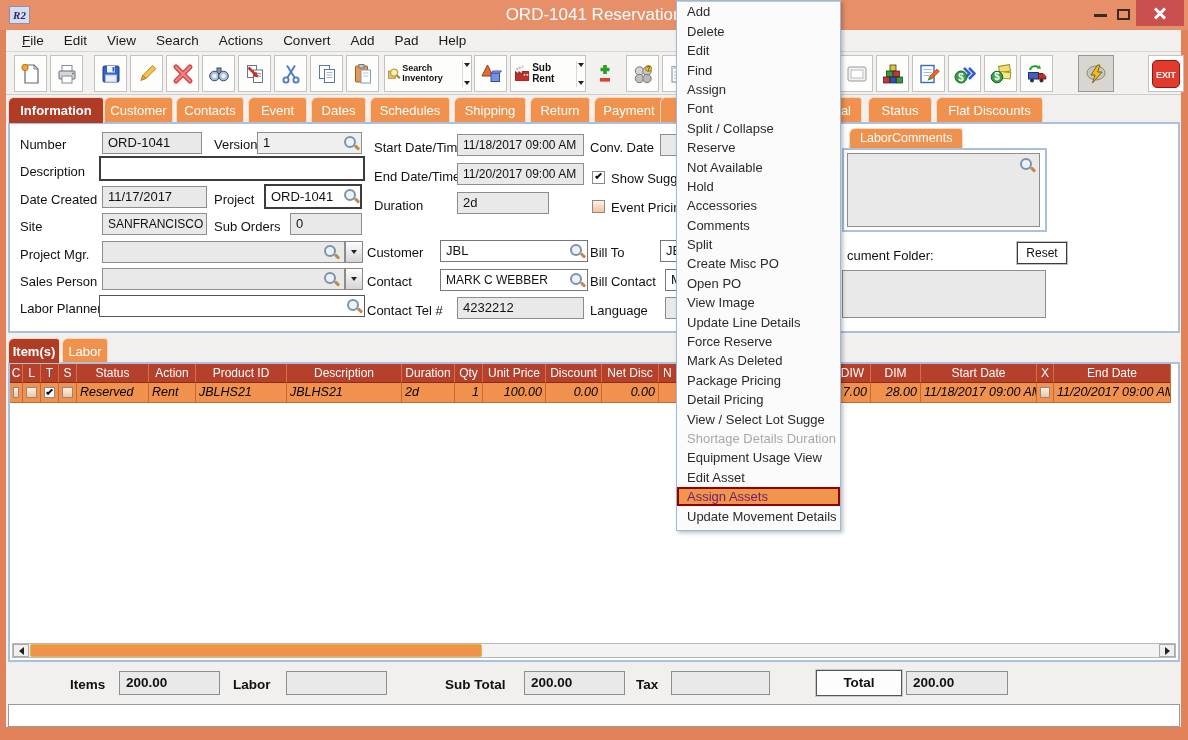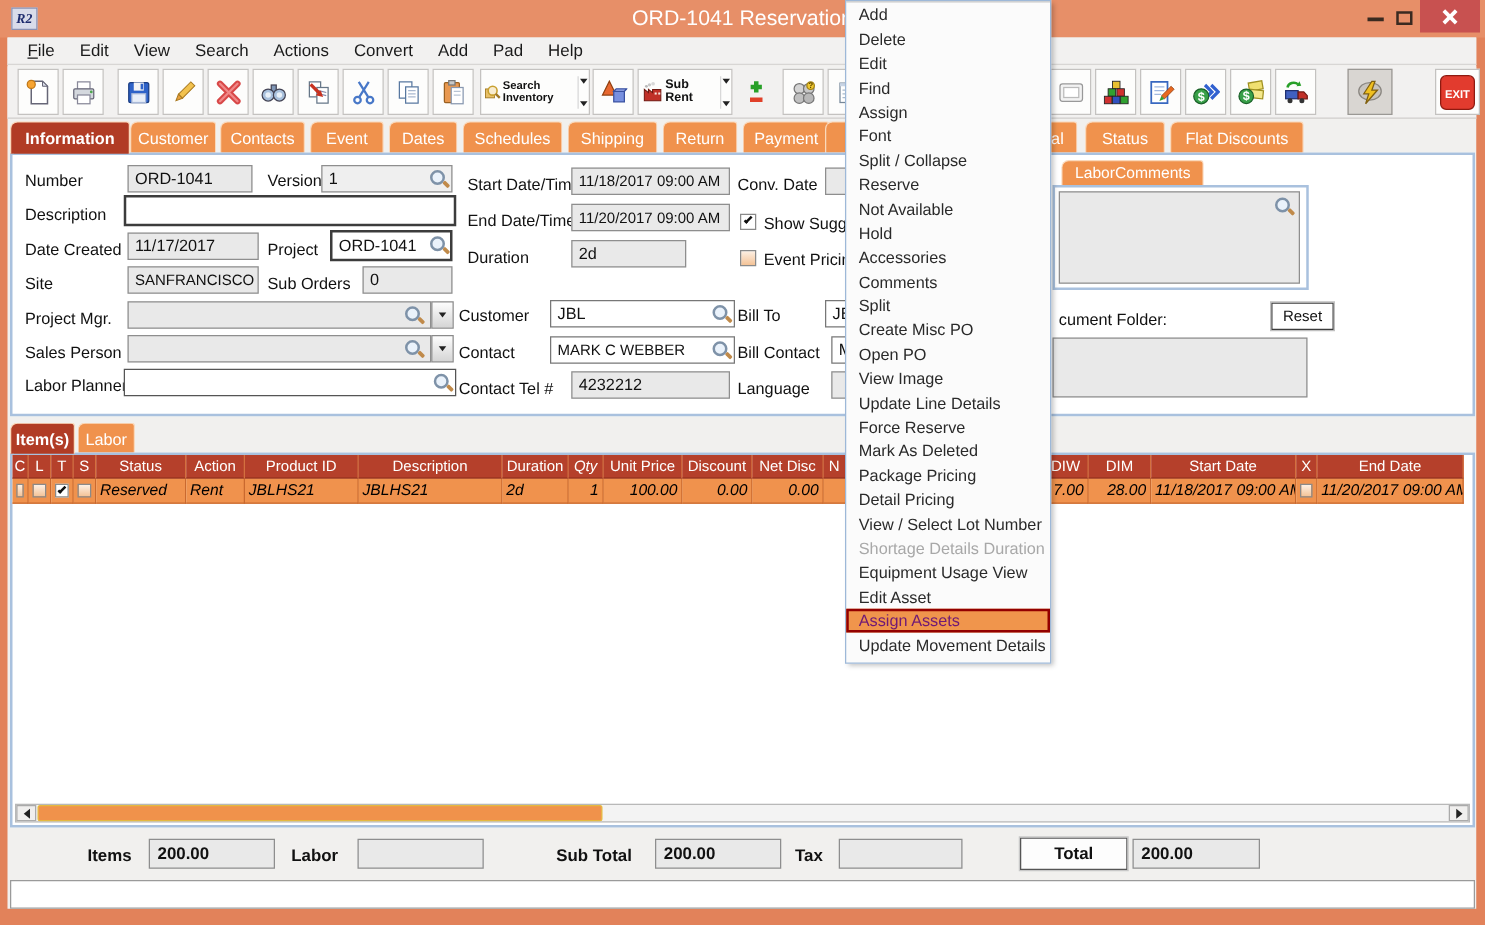--- a/index.html
+++ b/index.html
@@ -475,21 +475,21 @@
     <div class="thead-row" id="thead">
         <div class="th" style="width: 13px;">C</div>
         <div class="th" style="width: 18px;">L</div>
         <div class="th" style="width: 18px;">T</div>
         <div class="th" style="width: 18px;">S</div>
         <div class="th" style="width: 72px;">Status</div>
         <div class="th" style="width: 47px;">Action</div>
         <div class="th" style="width: 91px; text-align: center;">Product ID</div>
         <div class="th" style="width: 115px;">Description</div>
         <div class="th" style="width: 53px;">Duration</div>
-        <div class="th" style="width: 28px; font-style: italic;">Qty</div>
+        <div class="th" style="width: 28px;">Qty</div>
         <div class="th" style="width: 63px;">Unit Price</div>
         <div class="th" style="width: 56px;">Discount</div>
         <div class="th" style="width: 57px;">Net Disc</div>
         <div class="th left" style="width: 176px;">N</div>
         <div class="th" style="width: 36px;">DIW</div>
         <div class="th" style="width: 50px;">DIM</div>
         <div class="th" style="width: 116px;">Start Date</div>
         <div class="th" style="width: 17px;">X</div>
         <div class="th" style="width: 117px;">End Date</div>
       </div>
@@ -567,21 +567,21 @@
         <div class="ctx-item">Comments</div>
         <div class="ctx-item">Split</div>
         <div class="ctx-item">Create Misc PO</div>
         <div class="ctx-item">Open PO</div>
         <div class="ctx-item">View Image</div>
         <div class="ctx-item">Update Line Details</div>
         <div class="ctx-item">Force Reserve</div>
         <div class="ctx-item">Mark As Deleted</div>
         <div class="ctx-item">Package Pricing</div>
         <div class="ctx-item">Detail Pricing</div>
-        <div class="ctx-item">View / Select Lot Number</div>
+        <div class="ctx-item">View / Select Lot Sugge</div>
         <div class="ctx-item disabled">Shortage Details Duration</div>
         <div class="ctx-item">Equipment Usage View</div>
         <div class="ctx-item">Edit Asset</div>
         <div class="ctx-item highlighted">Assign Assets</div>
         <div class="ctx-item">Update Movement Details</div>
       </div>
   </div>
 
 </div>
 

